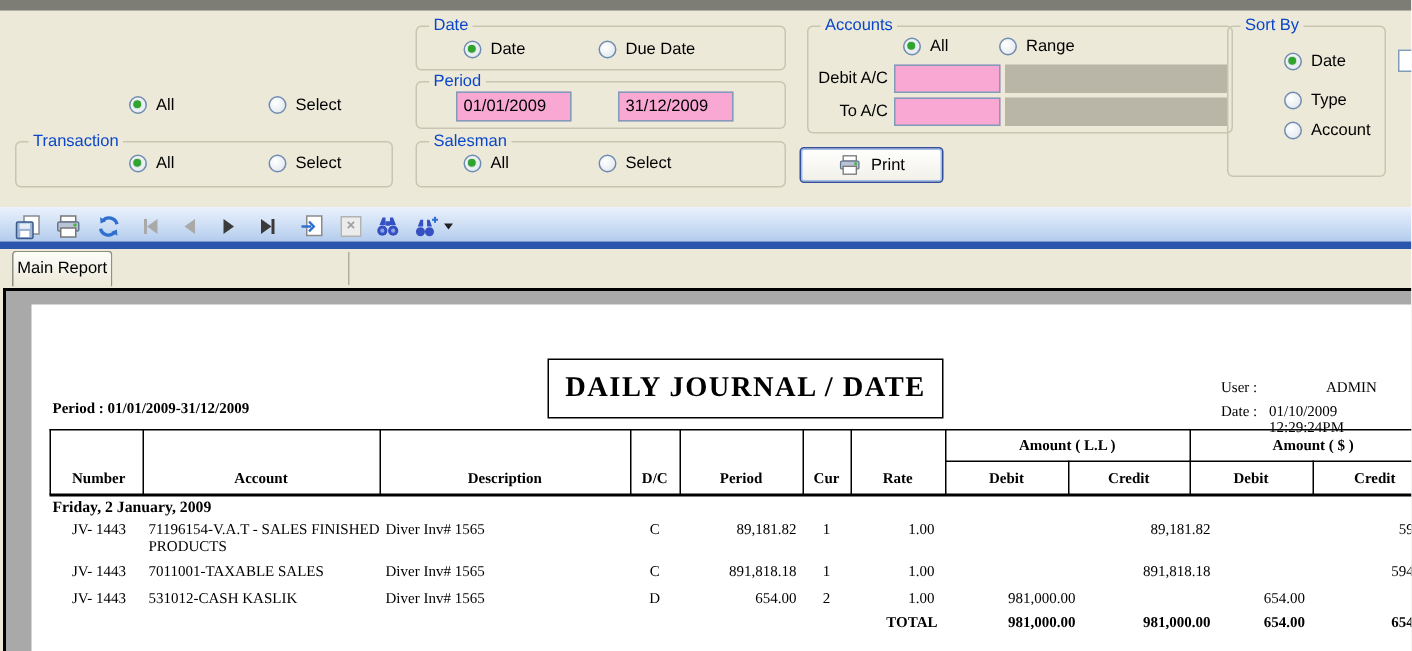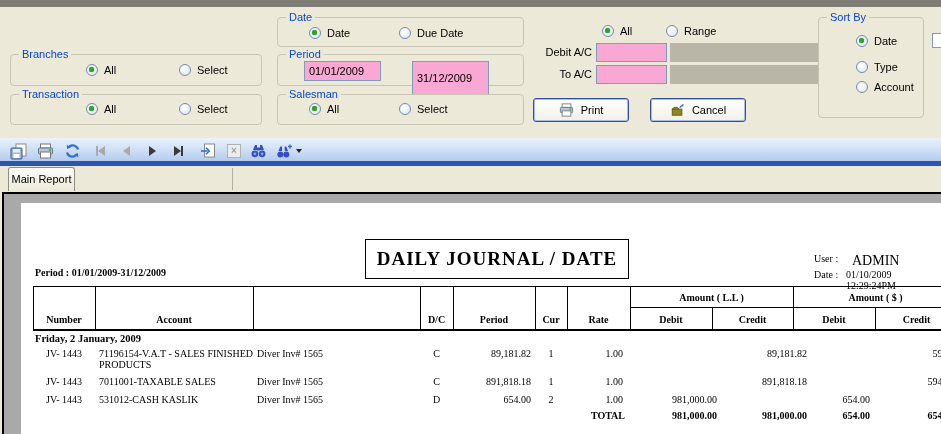--- a/index.html
+++ b/index.html
@@ -58,42 +58,39 @@
 
   .rser { font-family:"Liberation Serif", serif; position:absolute; color:#000; }
   .titlebox { position:absolute; left:365px; top:239px; width:264px; height:40px; border:1px solid #000;
               font-family:"Liberation Serif", serif; font-weight:bold; font-size:19px;
               letter-spacing:1px; text-align:center; line-height:38px; }
 
   .hline { position:absolute; background:#000; height:1px; }
   .vline { position:absolute; background:#000; width:1px; }
   .th { font-weight:bold; font-size:10px; text-align:center; }
   .cell { position:absolute; font-family:"Liberation Serif", serif; font-size:10px; line-height:11px; }
-  .c-num  { left:33px;  width:62px;  text-align:center; }
+  .c-num  { left:48px;  width:62px;  text-align:left; }
   .c-acc  { left:99px;  width:155px; }
   .c-desc { left:257px; width:160px; }
   .c-dc   { left:420px; width:33px;  text-align:center; }
   .c-amt  { left:453px; width:78px;  text-align:right; }
   .c-cur  { left:535px; width:32px;  text-align:center; }
   .c-rate { left:567px; width:56px;  text-align:right; }
   .c-lld  { left:630px; width:87px;  text-align:right; }
   .c-llc  { left:712px; width:95px;  text-align:right; }
   .c-usdd { left:793px; width:77px;  text-align:right; }
   .c-usdc { left:875px; width:80px;  text-align:right; }
   .bold { font-weight:bold; }
 </style>
 </head>
 <body>
 
 <div class="screen">
   <div class="topstrip"></div>
 
-  <div class="gbox" style="left:10px;top:54px;width:252px;height:32px;">
-    <span class="glabel">Branches</span>
-  </div>
   <span class="radio checked" style="left:86px;top:64px;"></span>
   <span class="rlabel" style="left:104px;top:64px;">All</span>
   <span class="radio" style="left:179px;top:64px;"></span>
   <span class="rlabel" style="left:197px;top:64px;">Select</span>
 
   <div class="gbox" style="left:10px;top:94px;width:252px;height:31px;">
     <span class="glabel">Transaction</span>
   </div>
   <span class="radio checked" style="left:86px;top:103px;"></span>
   <span class="rlabel" style="left:104px;top:103px;">All</span>
@@ -105,30 +102,33 @@
   </div>
   <span class="radio checked" style="left:309px;top:27px;"></span>
   <span class="rlabel" style="left:327px;top:27px;">Date</span>
   <span class="radio" style="left:399px;top:27px;"></span>
   <span class="rlabel" style="left:417px;top:27px;">Due Date</span>
 
   <div class="gbox" style="left:277px;top:54px;width:247px;height:32px;">
     <span class="glabel">Period</span>
   </div>
   <input class="tin" style="left: 304px; top: 61px; width: 77px; height: 20px;" value="01/01/2009">
-  <input class="tin" style="left: 412px; top: 61px; width: 77px; height: 34px;" value="31/12/2009">
+  <input class="tin" style="left: 412px; top: 61px; width: 77px; height: 20px;" value="31/12/2009">
 
   <div class="gbox" style="left:277px;top:94px;width:247px;height:31px;">
     <span class="glabel">Salesman</span>
   </div>
   <span class="radio checked" style="left:309px;top:103px;"></span>
   <span class="rlabel" style="left:327px;top:103px;">All</span>
   <span class="radio" style="left:399px;top:103px;"></span>
   <span class="rlabel" style="left:417px;top:103px;">Select</span>
 
+  <div class="gbox" style="left:538px;top:17px;width:284px;height:72px;">
+    <span class="glabel">Accounts</span>
+  </div>
   <span class="radio checked" style="left:602px;top:25px;"></span>
   <span class="rlabel" style="left:620px;top:25px;">All</span>
   <span class="radio" style="left:666px;top:25px;"></span>
   <span class="rlabel" style="left:684px;top:25px;">Range</span>
   <span class="flabel" style="left:540px;top:46px;width:52px;">Debit A/C</span>
   <input class="tin" style="left: 596px; top: 43px; width: 71px; height: 19px;" value="">
   <div class="din" style="left:670px;top:43px;width:148px;height:19px;"></div>
   <span class="flabel" style="left:540px;top:68px;width:52px;">To A/C</span>
   <input class="tin" style="left: 596px; top: 65px; width: 71px; height: 19px;" value="">
   <div class="din" style="left:670px;top:65px;width:148px;height:19px;"></div>
@@ -148,31 +148,20 @@
     <span style="display:flex;">
       <svg width="15" height="14" viewBox="0 0 16 16">
           <rect x="3" y="1" width="10" height="4" fill="#fff" stroke="#777"></rect>
           <rect x="1" y="5" width="14" height="6" rx="1" fill="#b9c4d6" stroke="#67778f"></rect>
           <rect x="3" y="9" width="10" height="6" fill="#fff" stroke="#777"></rect>
           <circle cx="12.5" cy="7" r="1.2" fill="#4db34d"></circle>
         </svg>
     </span>
     <span>Print</span>
   </button>
-  <button class="xpbtn" style="left:650px;top:98px;">
-    <span style="display:flex;">
-      <svg width="15" height="14" viewBox="0 0 16 16">
-          <path d="M2 7l2-2h4l1.5 2z" fill="#aaa52e" stroke="#5e5a10"></path>
-          <rect x="2" y="7" width="11" height="7" fill="#8f8a1e" stroke="#5e5a10"></rect>
-          <path d="M10.5 5.5c1.5-2.5 3.5-2.8 3.5-2.8" stroke="#2f5fd0" fill="none" stroke-width="1.2"></path>
-          <path d="M15 1l-.6 3-2-1.6z" fill="#2f5fd0"></path>
-        </svg>
-    </span>
-    <span>Cancel</span>
-  </button>
 
   <div class="toolbar">
     <span class="tbtn" style="left:6px;">
       <svg width="17" height="17" viewBox="0 0 17 17">
           <rect x="6" y="1" width="10" height="12" fill="#fff" stroke="#8a8a8a"></rect>
           <rect x="1" y="5" width="11" height="11" rx="1" fill="#9db6d8" stroke="#3a5a8c"></rect>
           <rect x="3" y="6" width="7" height="3.5" fill="#e8eef8"></rect>
           <rect x="3.5" y="11" width="6" height="4" fill="#fff"></rect>
         </svg>
     </span>
@@ -243,41 +232,42 @@
     <span>Main Report</span>
   </div>
   <div class="tabdiv"></div>
 
   <div class="viewport"></div>
   <div class="page"></div>
 
   <span class="rser bold" style="left:35px;top:267px;font-size:10px;">Period : 01/01/2009-31/12/2009</span>
   <div class="titlebox">DAILY JOURNAL / DATE</div>
   <span class="rser" style="left:814px;top:253px;font-size:10px;">User :</span>
-  <span class="rser" style="left:852px;top:253px;font-size:14px;">ADMIN</span>
+  <span class="rser" style="left:884px;top:253px;font-size:10px;">ADMIN</span>
   <span class="rser" style="left:814px;top:269px;font-size:10px;">Date :</span>
   <span class="rser" style="left:846px;top:269px;font-size:10px;">01/10/2009 12:29:24PM</span>
 
   <div class="hline" style="left:33px;top:286px;width:925px;"></div>
   <div class="hline" style="left:630px;top:307px;width:328px;"></div>
   <div class="hline" style="left:33px;top:329px;width:925px;height:2px;"></div>
   <div class="vline" style="left:33px;top:286px;height:44px;"></div>
   <div class="vline" style="left:95px;top:286px;height:44px;"></div>
   <div class="vline" style="left:253px;top:286px;height:44px;"></div>
   <div class="vline" style="left:420px;top:286px;height:44px;"></div>
   <div class="vline" style="left:453px;top:286px;height:44px;"></div>
   <div class="vline" style="left:535px;top:286px;height:44px;"></div>
   <div class="vline" style="left:567px;top:286px;height:44px;"></div>
   <div class="vline" style="left:630px;top:286px;height:44px;"></div>
   <div class="vline" style="left:793px;top:286px;height:44px;"></div>
   <div class="vline" style="left:712px;top:307px;height:23px;"></div>
   <div class="vline" style="left:875px;top:307px;height:23px;"></div>
 
   <span class="cell th c-num" style="top:314px;">Number</span>
   <span class="cell th" style="left:95px;width:158px;top:314px;">Account</span>
+  <span class="cell th" style="left:253px;width:167px;top:314px;">Description</span>
   <span class="cell th c-dc" style="top:314px;">D/C</span>
   <span class="cell th" style="left:453px;width:82px;top:314px;text-align:center;">Period</span>
   <span class="cell th c-cur" style="top:314px;">Cur</span>
   <span class="cell th" style="left:567px;width:63px;top:314px;text-align:center;">Rate</span>
   <span class="cell th" style="left:630px;width:163px;top:292px;text-align:center;">Amount ( L.L )</span>
   <span class="cell th" style="left:793px;width:165px;top:292px;text-align:center;">Amount ( $ )</span>
   <span class="cell th" style="left:630px;width:82px;top:314px;text-align:center;">Debit</span>
   <span class="cell th" style="left:712px;width:81px;top:314px;text-align:center;">Credit</span>
   <span class="cell th" style="left:793px;width:82px;top:314px;text-align:center;">Debit</span>
   <span class="cell th" style="left:875px;width:83px;top:314px;text-align:center;">Credit</span>

